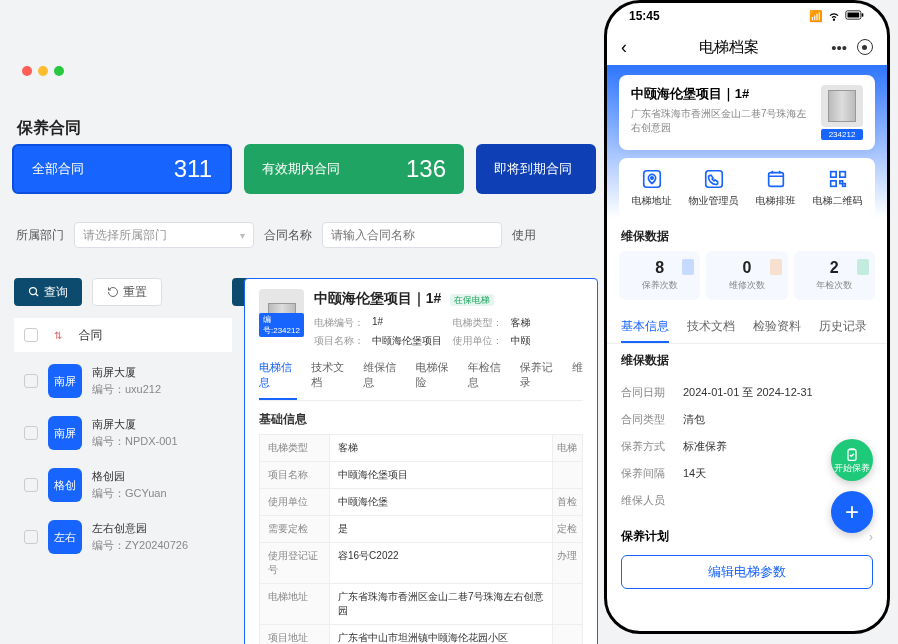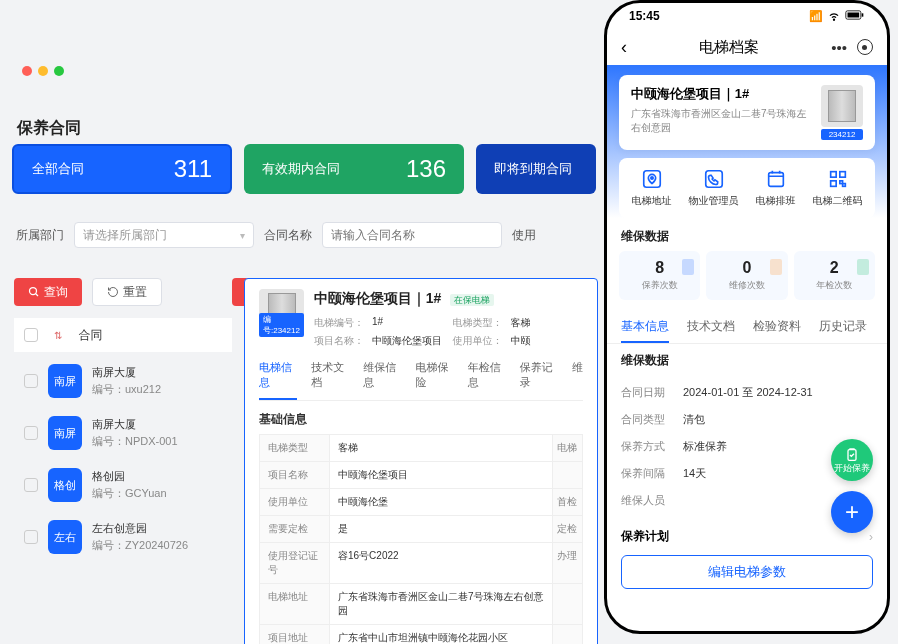--- a/index.html
+++ b/index.html
@@ -25,40 +25,40 @@
 
 .filters { position: absolute; top: 222px; left: 16px; display: flex; align-items: center; gap: 10px; font-size: 12px; color: #555; }
 .filters input, .filters .select { border: 1px solid #dcdfe6; border-radius: 4px; background: #fff; height: 26px; padding: 0 8px; font-size: 12px; color: #999; outline: none; }
 .filters .select { width: 180px; display: flex; align-items: center; justify-content: space-between; }
 .filters input { width: 180px; }
 .chev { color: #bbb; font-size: 10px; }
 
 
 .actions { position: absolute; top: 278px; left: 14px; display: flex; gap: 10px; align-items: center; }
 .btn { height: 28px; border-radius: 4px; padding: 0 14px; font-size: 12px; display: inline-flex; align-items: center; gap: 4px; border: none; cursor: pointer; }
-.btn.primary { background: #ef4444; color: #fff; }
+.btn.primary { background: #0c4a6e; color: #fff; }
 .btn.ghost { background: #fff; border: 1px solid #dcdfe6; color: #555; }
 
 
 .thead { position: absolute; top: 318px; left: 14px; width: 218px; background: #fff; height: 34px; display: flex; align-items: center; font-size: 12px; color: #333; padding: 0 10px; gap: 16px; }
 .thead .cb { width: 14px; height: 14px; border: 1px solid #ccc; border-radius: 3px; }
 .thead .sort { color: #d66; font-size: 10px; }
 
 
 .list { position: absolute; top: 360px; left: 14px; width: 218px; display: flex; flex-direction: column; gap: 10px; }
 .row { display: flex; align-items: center; gap: 10px; padding: 4px 10px; }
 .row .cb { width: 14px; height: 14px; border: 1px solid #ccc; border-radius: 3px; flex-shrink: 0; }
 .badge { width: 34px; height: 34px; border-radius: 6px; background: #1764ff; color: #fff; font-size: 11px; display: flex; align-items: center; justify-content: center; flex-shrink: 0; }
 .row-txt { display: flex; flex-direction: column; font-size: 11px; color: #333; }
 .row-txt .sub { color: #888; margin-top: 2px; }
 
 
 .detail { position: absolute; top: 278px; left: 244px; width: 354px; background: #fff; border: 1px solid #1764ff; border-radius: 4px; padding: 10px 14px; }
 .det-head { display: flex; gap: 10px; }
-.det-thumb { width: 45px; height: 44px; background: #e6e6e6; border-radius: 4px; position: relative; display: flex; flex-direction: column; align-items: center; }
+.det-thumb { width: 45px; height: 44px; background: #e6e6e6; border-radius: 4px; position: relative; display: flex; flex-direction: column; align-items: center; justify-content: flex-end; }
 .det-thumb .elv { width: 28px; height: 30px; background: linear-gradient(90deg,#bbb 0%,#ddd 50%,#bbb 100%); margin-top: 4px; border: 1px solid #999; }
 .det-thumb .tag { position: absolute; bottom: -4px; background: #1764ff; color: #fff; font-size: 8px; padding: 1px 4px; border-radius: 2px; }
 .det-title { font-size: 14px; font-weight: 600; color: #222; }
 .det-status { font-size: 9px; color: #1fa463; background: #e6f6ee; padding: 1px 4px; border-radius: 2px; margin-left: 4px; }
 .det-meta { font-size: 10px; color: #888; margin-top: 8px; display: grid; grid-template-columns: auto 1fr auto 1fr; row-gap: 4px; column-gap: 8px; }
 .det-meta .lbl { color: #999; }
 .det-meta .val { color: #333; }
 
 
 .tabs { display: flex; gap: 14px; border-bottom: 1px solid #eee; margin-top: 12px; font-size: 11px; color: #666; }

